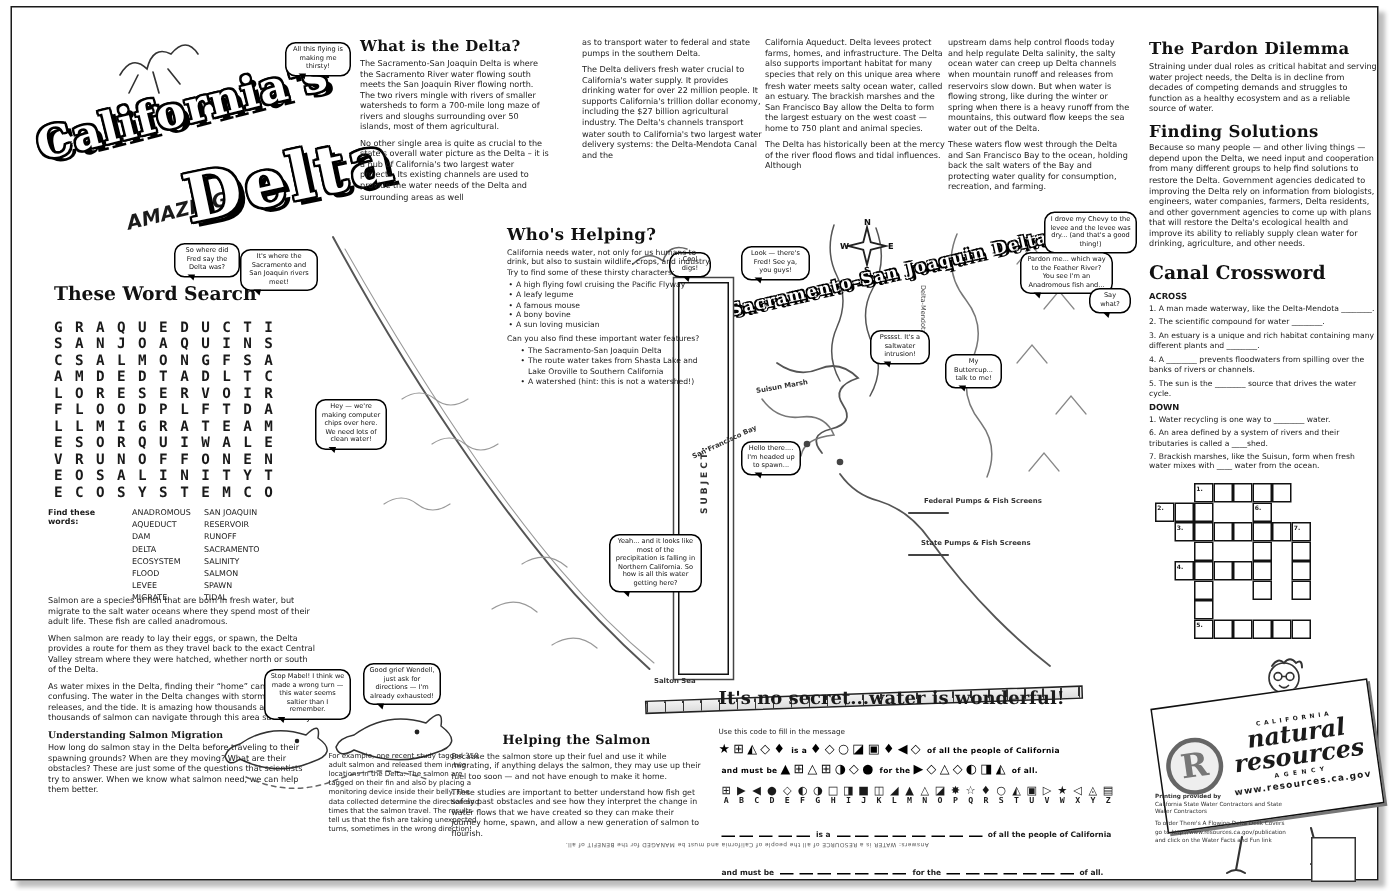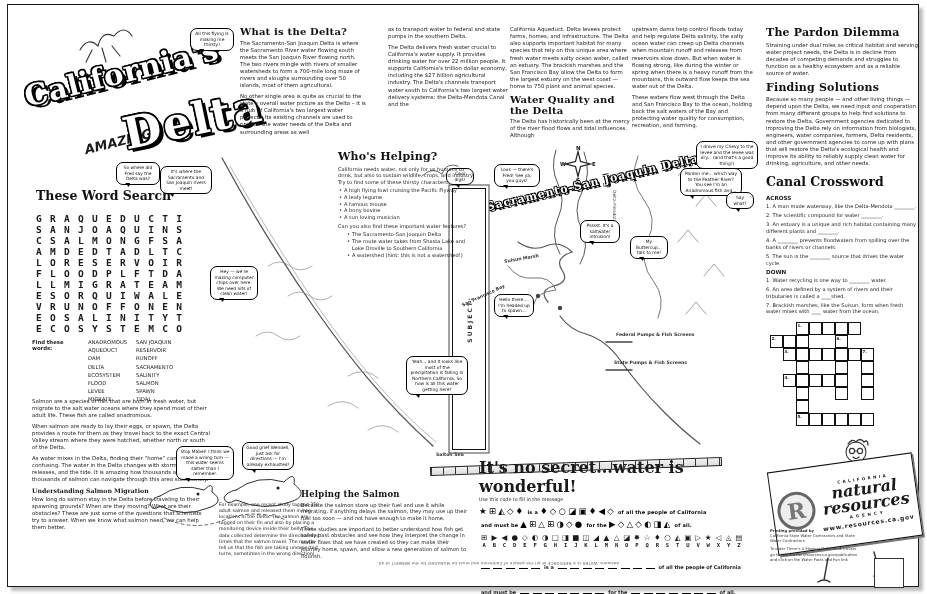--- a/index.html
+++ b/index.html
@@ -56,25 +56,25 @@
   .whos h2.sec{font-size:11px;}
   .whos p,.whos li{font-size:5.1px;line-height:1.32;color:#1c1c1c;}
   .whos ul{list-style:none;margin:1.5px 0 2.5px;}
   .whos li{padding-left:6px;position:relative;}
   .whos li:before{content:"•";position:absolute;left:1px;}
   .whos .feat li{margin-left:8px;}
 
   
   .study-para{position:absolute;left:219px;top:502px;width:104px;font-size:4.7px;line-height:1.3;}
   .helping{left:301px;top:489px;width:168px;}
-  .helping h2.sec{font-size:8.5px;}
+  .helping h2.sec{font-size:8.5px;padding-left:34px;}
   .helping p{font-size:5.2px;}
 
   .secret{position:absolute;left:479px;top:458px;width:292px;}
-  .secret h2{font-family:"DejaVu Serif",serif;font-weight:bold;font-size:16px;margin-bottom:1px;}
+  .secret h2{font-family:"DejaVu Serif",serif;font-weight:bold;font-size:12px;margin-bottom:14px;}
   .secret .sub{font-size:4.8px;margin-bottom:4px;color:#222;}
   .code-line{font-size:8.5px;letter-spacing:2.2px;margin-bottom:3px;white-space:nowrap;color:#000;}
   .code-line .ct{font-size:5px;letter-spacing:.2px;font-weight:bold;margin:0 2px;}
   .code-key{display:flex;margin:4px 0 6px;}
   .kc{width:10.2px;text-align:center;}
   .kc .sym{display:block;font-size:7.5px;line-height:9px;}
   .kc .ltr{display:block;font-family:"DejaVu Sans Mono",monospace;font-weight:bold;font-size:5.5px;line-height:6px;}
   .blank-line{margin-bottom:6px;white-space:nowrap;}
   .blank-line .ct{font-size:5px;font-weight:bold;margin:0 2px;}
   .blank{display:inline-block;width:9px;height:6px;border-bottom:1px solid #000;margin:0 1.8px;}
@@ -126,21 +126,20 @@
       </div>
   </div>
   <div class="art" style="left:388px;top:26px;width:120px">
     <p>as to transport water to federal and state pumps in the southern Delta.</p>
     <div>
         <p>The Delta delivers fresh water crucial to California's water supply. It provides drinking water for over 22 million people. It supports California's trillion dollar economy, including the $27 billion agricultural industry. The Delta's channels transport water south to California's two largest water delivery systems: the Delta-Mendota Canal and the</p>
       </div>
   </div>
   <div class="art" style="left:510px;top:26px;width:120px">
     <p>California Aqueduct. Delta levees protect farms, homes, and infrastructure. The Delta also supports important habitat for many species that rely on this unique area where fresh water meets salty ocean water, called an estuary. The brackish marshes and the San Francisco Bay allow the Delta to form the largest estuary on the west coast — home to 750 plant and animal species.</p>
-    <h2 class="sec">Water Quality and the Delta</h2>
     <div>
         <p>The Delta has historically been at the mercy of the river flood flows and tidal influences. Although</p>
       </div>
   </div>
   <div class="art" style="left:632px;top:26px;width:122px">
     <div>
         <p>upstream dams help control floods today and help regulate Delta salinity, the salty ocean water can creep up Delta channels when mountain runoff and releases from reservoirs slow down. But when water is flowing strong, like during the winter or spring when there is a heavy runoff from the mountains, this outward flow keeps the sea water out of the Delta.</p>
         <p>These waters flow west through the Delta and San Francisco Bay to the ocean, holding back the salt waters of the Bay and protecting water quality for consumption, recreation, and farming.</p>
       </div>
   </div>

